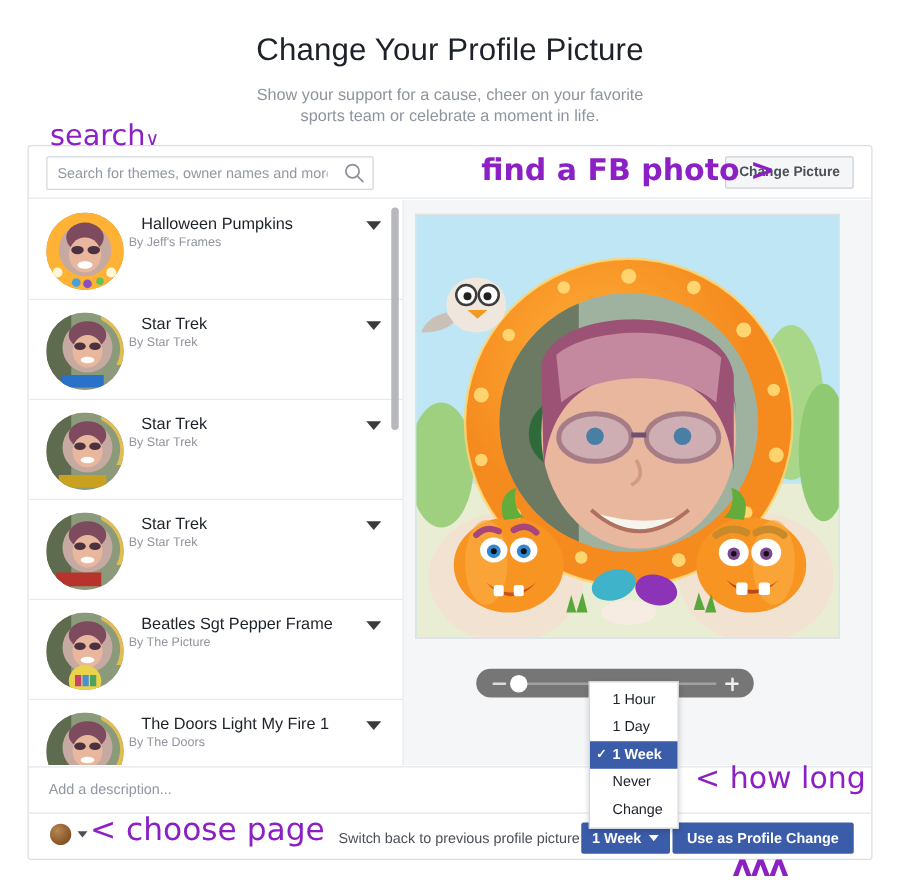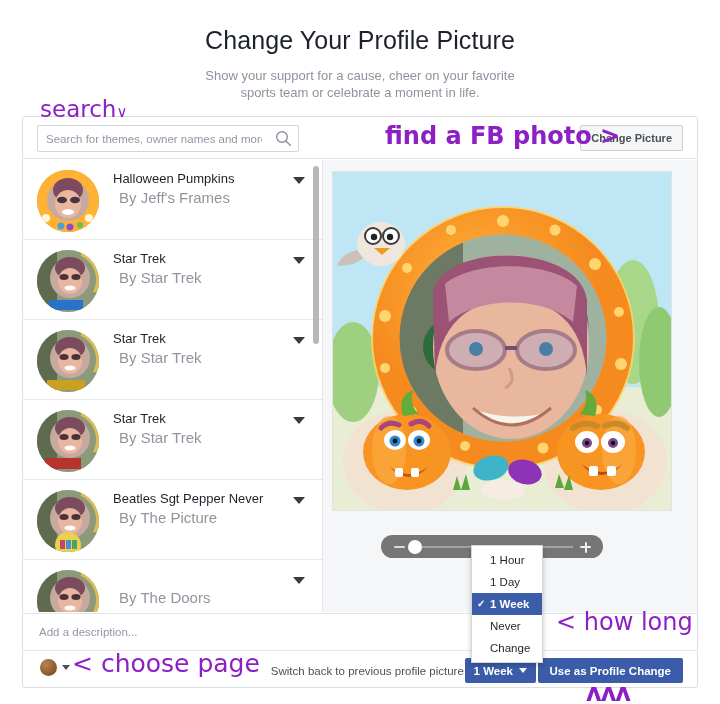--- a/index.html
+++ b/index.html
@@ -131,22 +131,22 @@
   }
   .thumb svg { display: block; }
   .fi-title {
     position: absolute;
     left: 90px; top: 11px;
     font-size: 13px;
     color: #1d2129;
   }
   .fi-sub {
     position: absolute;
-    left: 96px; top: 29px;
-    font-size: 15px;
+    left: 80px; top: 29px;
+    font-size: 10px;
     color: #90949c;
   }
   .fi-caret {
     position: absolute;
     right: 17px; top: 17px;
     width: 0; height: 0;
     border-left: 6px solid transparent;
     border-right: 6px solid transparent;
     border-top: 7px solid #3b3b3b;
     cursor: pointer;
@@ -452,39 +452,40 @@
               <ellipse cx="27" cy="27" rx="4.6" ry="3" fill="#4a3240"></ellipse>
               <ellipse cx="39" cy="27" rx="4.6" ry="3" fill="#4a3240"></ellipse>
               <ellipse cx="33" cy="38" rx="5.5" ry="2.6" fill="#fff"></ellipse>
               <path d="M44 6 A26 26 0 0 1 56 42 L62 42 L62 0 L44 0 Z" fill="#e0bc55"></path>
               <circle cx="31" cy="55" r="13" fill="#ead24c"></circle>
               <rect x="23" y="50" width="5" height="9" fill="#c4446a"></rect>
               <rect x="29" y="50" width="5" height="9" fill="#4a8fd0"></rect>
               <rect x="35" y="50" width="5" height="9" fill="#4fa35c"></rect>
             </svg>
           </div>
-          <div class="fi-title">Beatles Sgt Pepper Never</div>
+          <div class="fi-title">Beatles Sgt Pepper Frame</div>
           <div class="fi-sub">By The Picture</div>
           <div class="fi-caret"></div>
         </div>
 
         <div class="frame-item">
           <div class="thumb">
             <svg width="62" height="62" viewBox="0 0 62 62">
               <rect width="62" height="62" fill="#8b9a7a"></rect>
               <rect x="0" y="0" width="20" height="62" fill="#5e6b4f"></rect>
               <circle cx="33" cy="28" r="20" fill="#c6a9a0"></circle>
               <ellipse cx="33" cy="18" rx="15" ry="11" fill="#7e4a5e"></ellipse>
               <ellipse cx="33" cy="31" rx="12" ry="13" fill="#e8b79e"></ellipse>
               <ellipse cx="27" cy="27" rx="4.6" ry="3" fill="#4a3240"></ellipse>
               <ellipse cx="39" cy="27" rx="4.6" ry="3" fill="#4a3240"></ellipse>
               <ellipse cx="33" cy="38" rx="5.5" ry="2.6" fill="#fff"></ellipse>
               <path d="M44 6 A26 26 0 0 1 56 42 L62 42 L62 0 L44 0 Z" fill="#e0bc55"></path>
             </svg>
           </div>
+          <div class="fi-title">The Doors Light My Fire 1</div>
           <div class="fi-sub">By The Doors</div>
           <div class="fi-caret"></div>
         </div>
 
         <div class="list-scrollbar">
           <div class="thumbbar"></div>
         </div>
       </div>
 
       <div class="preview-col">

